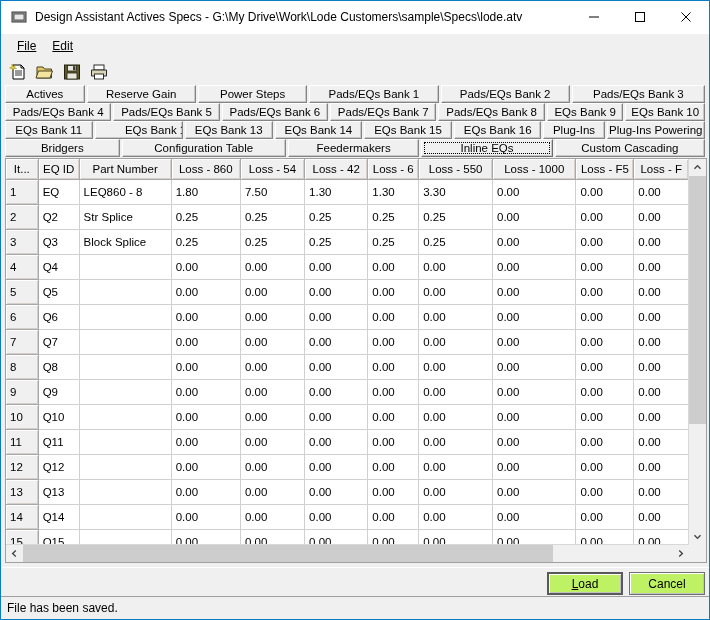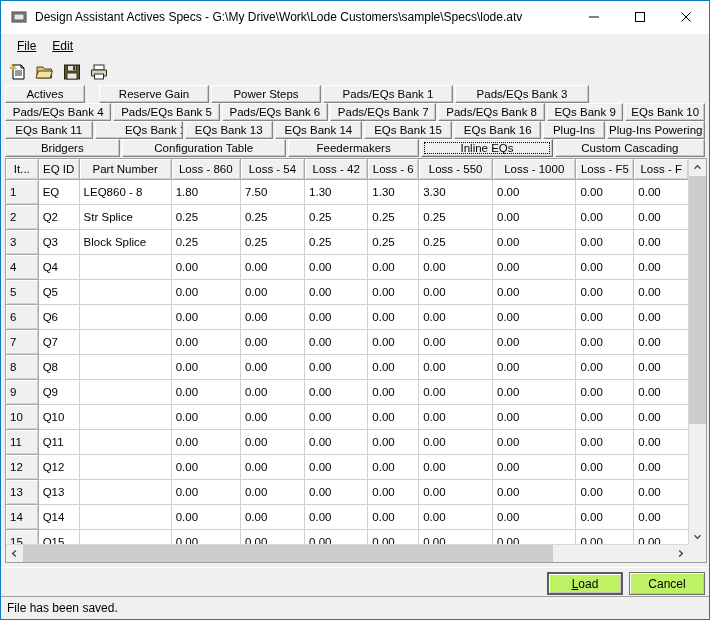--- a/index.html
+++ b/index.html
@@ -361,28 +361,31 @@
         <rect x="5.5" y="12" width="9" height="5" fill="#ffffff" stroke="#2b2b2b" stroke-width="1"></rect>
       </svg>
     </div>
   </div>
 
   <div class="tabs-area">
     <div class="tab-row">
         <div class="tab" style="width: 80px;">
           <span>Actives</span>
         </div>
-        <div class="tab" style="width: 110px; margin-left: 12px;">
+        <div class="tab" style="width: 110px;">
           <span>Reserve Gain</span>
         </div>
         <div class="tab" style="width: 110px;">
           <span>Power Steps</span>
         </div>
         <div class="tab" style="width: 130px;">
           <span>Pads/EQs Bank 1</span>
+        </div>
+        <div class="tab" style="width: 130px;">
+          <span>Pads/EQs Bank 2</span>
         </div>
         <div class="tab" style="width: 134px;">
           <span>Pads/EQs Bank 3</span>
         </div>
       </div>
     <div class="tab-row">
         <div class="tab" style="width: 111px;">
           <span>Pads/EQs Bank 4</span>
         </div>
         <div class="tab" style="width: 111px;">

